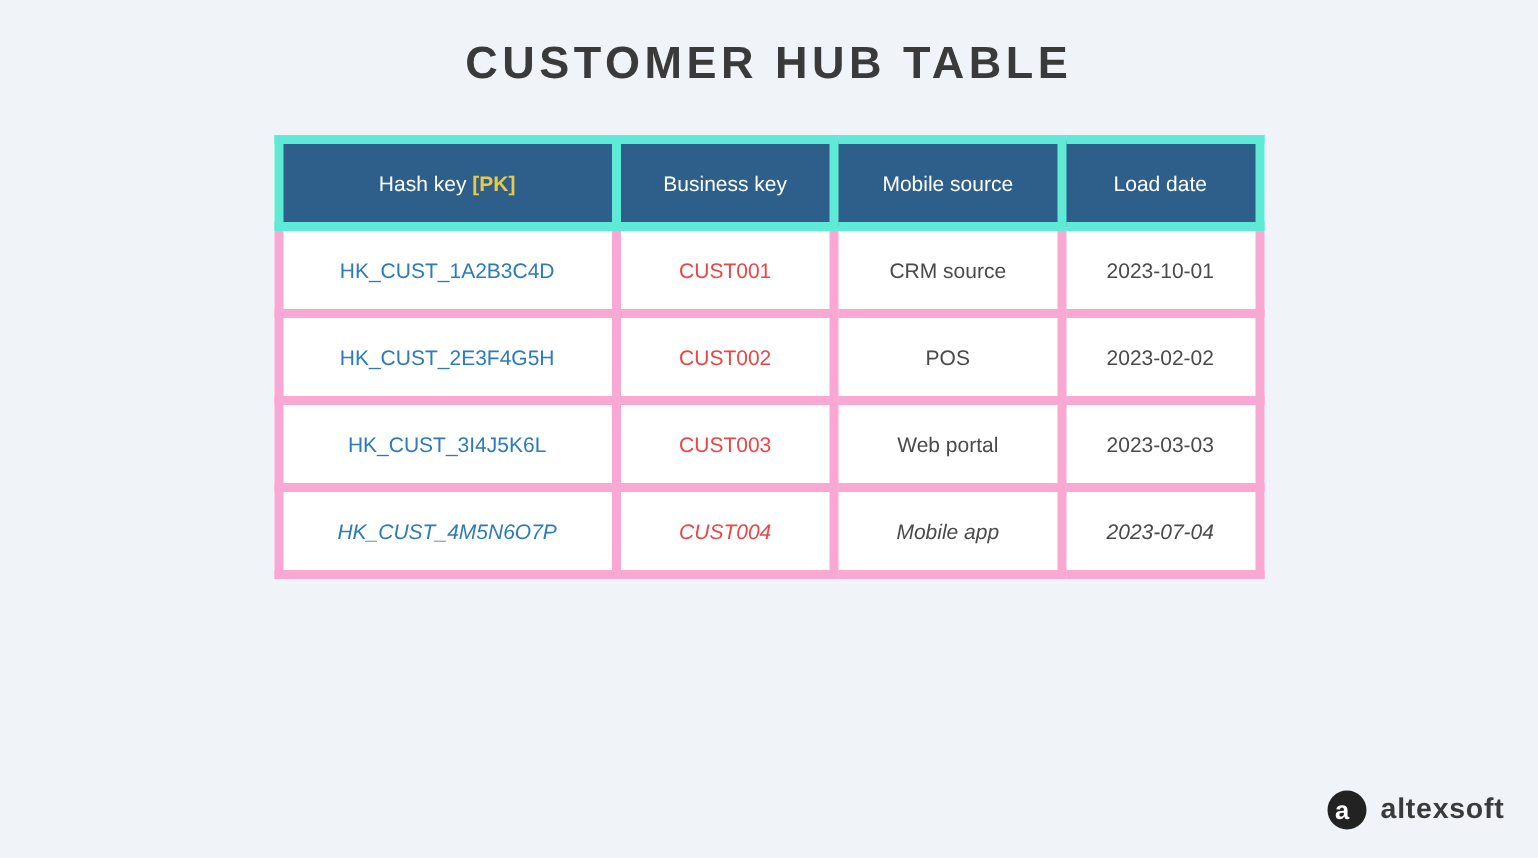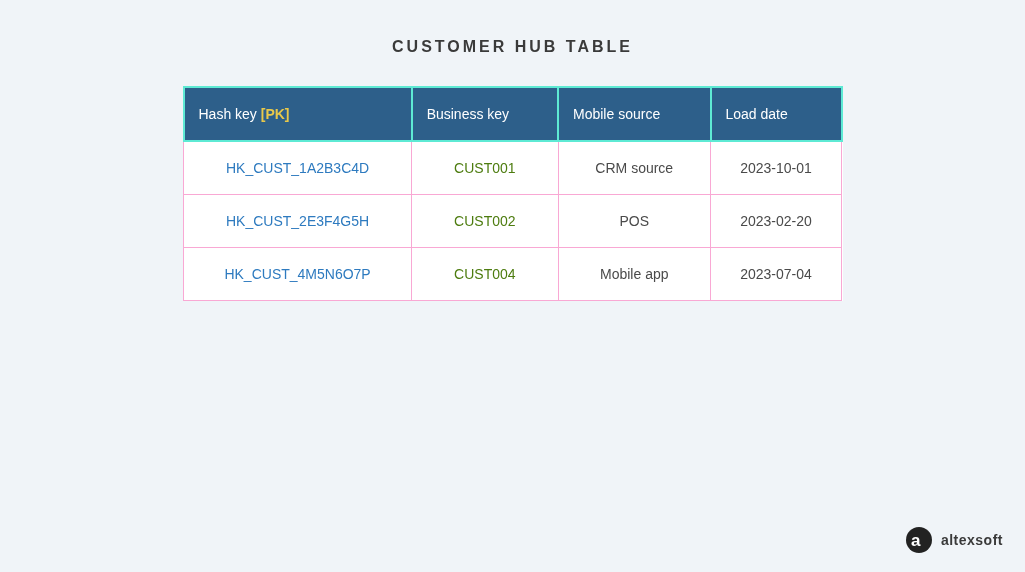--- a/index.html
+++ b/index.html
@@ -10,23 +10,23 @@
       background-color: #f0f4f8;
       font-family: 'Segoe UI', Arial, sans-serif;
       display: flex;
       flex-direction: column;
       align-items: center;
       justify-content: flex-start;
       overflow: hidden;
     }
 
     .page-title {
-      margin-top: 38px;
+      margin-top: 26px;
       margin-bottom: 30px;
-      font-size: 16px;
+      font-size: 30px;
       font-weight: 600;
       letter-spacing: 3px;
       color: #3a3a3a;
       text-transform: uppercase;
     }
 
     .table-wrapper {
       width: 660px;
     }
 
@@ -39,70 +39,71 @@
 
     thead tr {
       background-color: #2d5f8a;
     }
 
     thead th {
       color: #ffffff;
       font-weight: 500;
       font-size: 14px;
       padding: 18px 14px;
-      text-align: left;
-      border: 2px solid #5eead4;
+      text-align: center;
+      border: 6px solid #5eead4;
     }
 
     thead th .pk-label {
       color: #e8c84a;
       font-weight: 700;
     }
 
     tbody tr {
       border-bottom: 1px solid #d0d7df;
     }
 
     tbody tr:last-child {
       border-bottom: none;
+      font-style: italic;
     }
 
     tbody td {
       padding: 18px 14px;
       text-align: center;
       font-size: 14px;
       color: #4a4a4a;
-      border: 1px solid #f9a8d4;
+      border: 6px solid #f9a8d4;
     }
 
     tbody td.hash-key {
       color: #2d7abf;
       font-weight: 500;
     }
 
     tbody td.business-key {
-      color: #4d7c0f;
+      color: #ef4444;
     }
 
     .logo-area {
       position: absolute;
       bottom: 18px;
       right: 22px;
       display: flex;
       align-items: center;
       gap: 8px;
     }
 
     .logo-icon {
       width: 28px;
       height: 28px;
     }
 
     .logo-text {
-      font-size: 14px;
+      font-size: 19px;
       font-weight: 600;
       color: #3a3a3a;
       letter-spacing: 0.5px;
     }
   </style>
 </head>
 <body>
 
 <h1 class="page-title">CUSTOMER HUB TABLE</h1>
 
@@ -122,21 +123,27 @@
     <tr>
           <td class="hash-key">HK_CUST_1A2B3C4D</td>
           <td class="business-key">CUST001</td>
           <td>CRM source</td>
           <td>2023-10-01</td>
         </tr>
         <tr>
           <td class="hash-key">HK_CUST_2E3F4G5H</td>
           <td class="business-key">CUST002</td>
           <td>POS</td>
-          <td>2023-02-20</td>
+          <td>2023-02-02</td>
+        </tr>
+        <tr>
+          <td class="hash-key">HK_CUST_3I4J5K6L</td>
+          <td class="business-key">CUST003</td>
+          <td>Web portal</td>
+          <td>2023-03-03</td>
         </tr>
         <tr>
           <td class="hash-key">HK_CUST_4M5N6O7P</td>
           <td class="business-key">CUST004</td>
           <td>Mobile app</td>
           <td>2023-07-04</td>
         </tr>
       </tbody>
   </table>
 </div>

